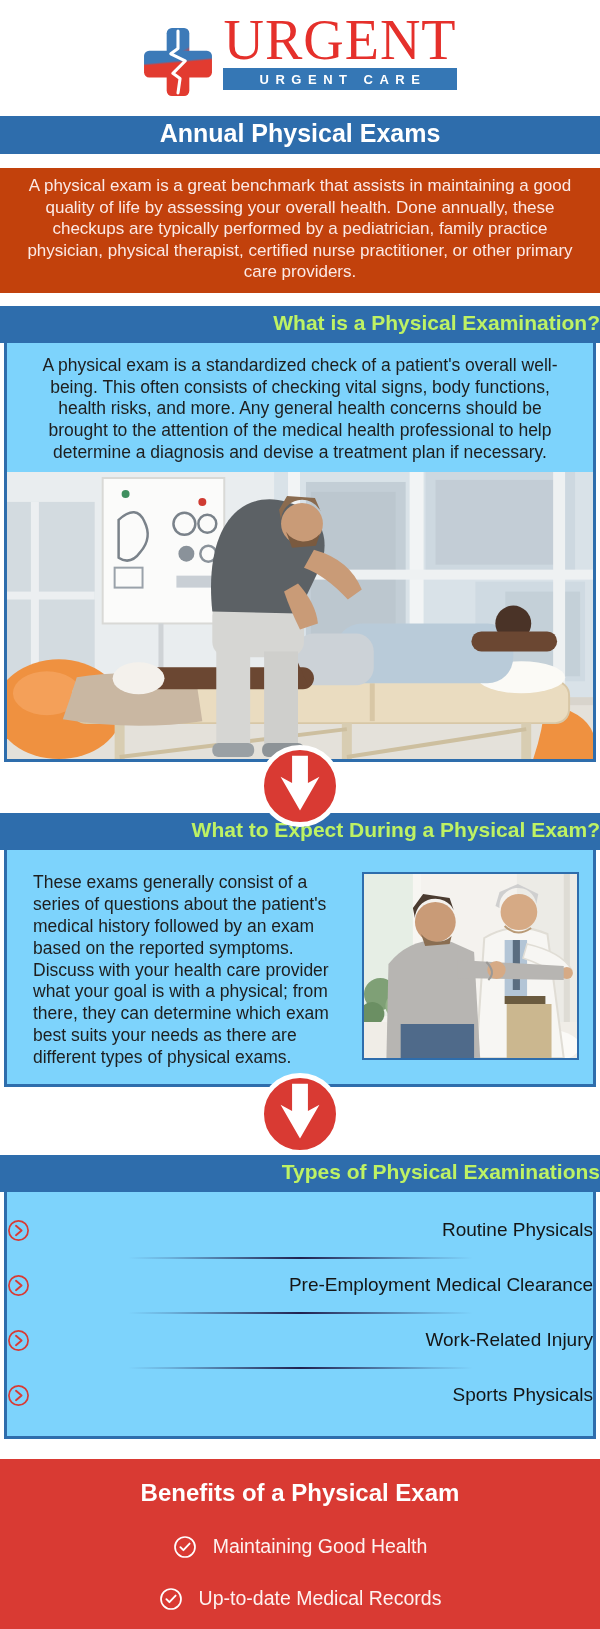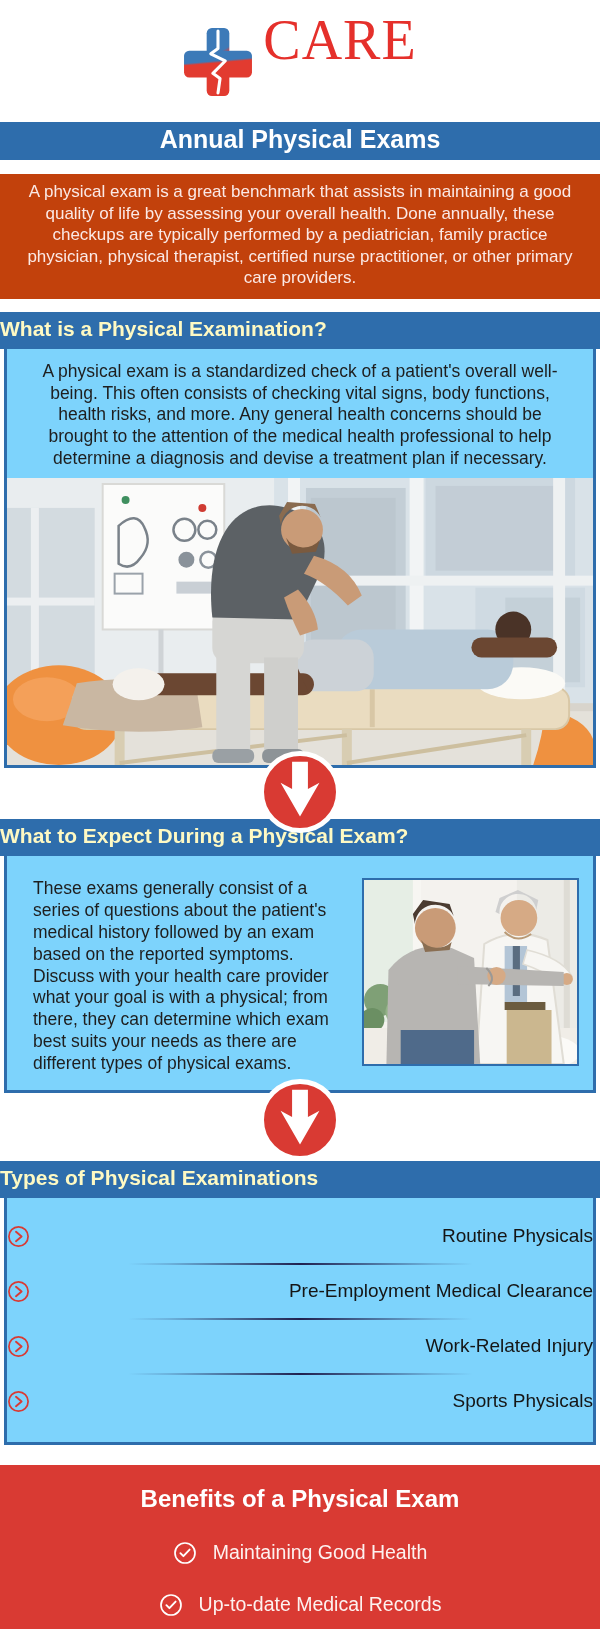--- a/index.html
+++ b/index.html
@@ -17,29 +17,29 @@
     font-family:"Liberation Serif", serif; font-size:56px; line-height:52px;
     color:#e5302b; letter-spacing:1px; font-weight:normal;
   }
   .logo-tagline {
     margin-top:2px; background:#3577b5; color:#ffffff; font-size:13px;
     letter-spacing:6.5px; padding:4px 0 3px 6px; text-align:center; font-weight:600;
   }
 
   
   .title-band {
-    margin-top:10px; background:#2e6dac; color:#fff; text-align:center;
+    margin-top:4px; background:#2e6dac; color:#fff; text-align:center;
     font-weight:bold; font-size:25px; padding:3px 0 6px;
   }
   .intro-box {
     margin-top:14px; background:#c2410c; color:#fbe9e6; text-align:center;
     font-size:17px; line-height:21.6px; padding:7px 26px 10px;
   }
   .sec-band {
-    margin-top:13px; background:#2e6dac; color:#fef9c3; text-align:left;
+    margin-top:13px; background:#2e6dac; color:#bef264; text-align:right;
     font-weight:bold; font-size:21px; padding:5px 0 8px; position:relative; z-index:1;
   }
   .sec-box { margin:0 4px; border:3px solid #2e6dac; border-top:none; background:#7dd3fc; }
 
   .sec2-para { padding:12px 30px 9px; text-align:center; font-size:17.5px; line-height:21.7px; }
   .photo1 { display:block; width:100%; height:287px; }
 
   
   .arrow-divider { height:0; display:flex; justify-content:center; position:relative; z-index:3; }
   .arrow-circle {
@@ -84,21 +84,22 @@
           <stop offset="0.46" stop-color="#3c7ab8"></stop>
           <stop offset="0.54" stop-color="#e23b30"></stop>
         </linearGradient>
       </defs>
       <rect x="23" y="1" width="22" height="66" rx="5" fill="url(#crossgrad)"></rect>
       <rect x="1" y="23" width="66" height="26" rx="5" fill="url(#crossgrad)"></rect>
       <polyline points="34,4 34,21 27,26 41,33 29,45 36,50 34,64" fill="none" stroke="#ffffff" stroke-width="3" stroke-linejoin="round" stroke-linecap="round"></polyline>
     </svg>
   </span>
   <div class="logo-textcol">
-    <div class="logo-name">CARE</div>
+    <div class="logo-name">URGENT</div>
+    <div class="logo-tagline">URGENT CARE</div>
   </div>
 </div>
 
 <div class="title-band">Annual Physical Exams</div>
 
 <div class="intro-box">A physical exam is a great benchmark that assists in maintaining a good quality of life by assessing your overall health. Done annually, these checkups are typically performed by a pediatrician, family practice physician, physical therapist, certified nurse practitioner, or other primary care providers.</div>
 
 <div class="sec-band">What is a Physical Examination?</div>
 <div class="sec-box">
   <div class="sec2-para">A physical exam is a standardized check of a patient's overall well-being. This often consists of checking vital signs, body functions, health risks, and more. Any general health concerns should be brought to the attention of the medical health professional to help determine a diagnosis and devise a treatment plan if necessary.</div>

